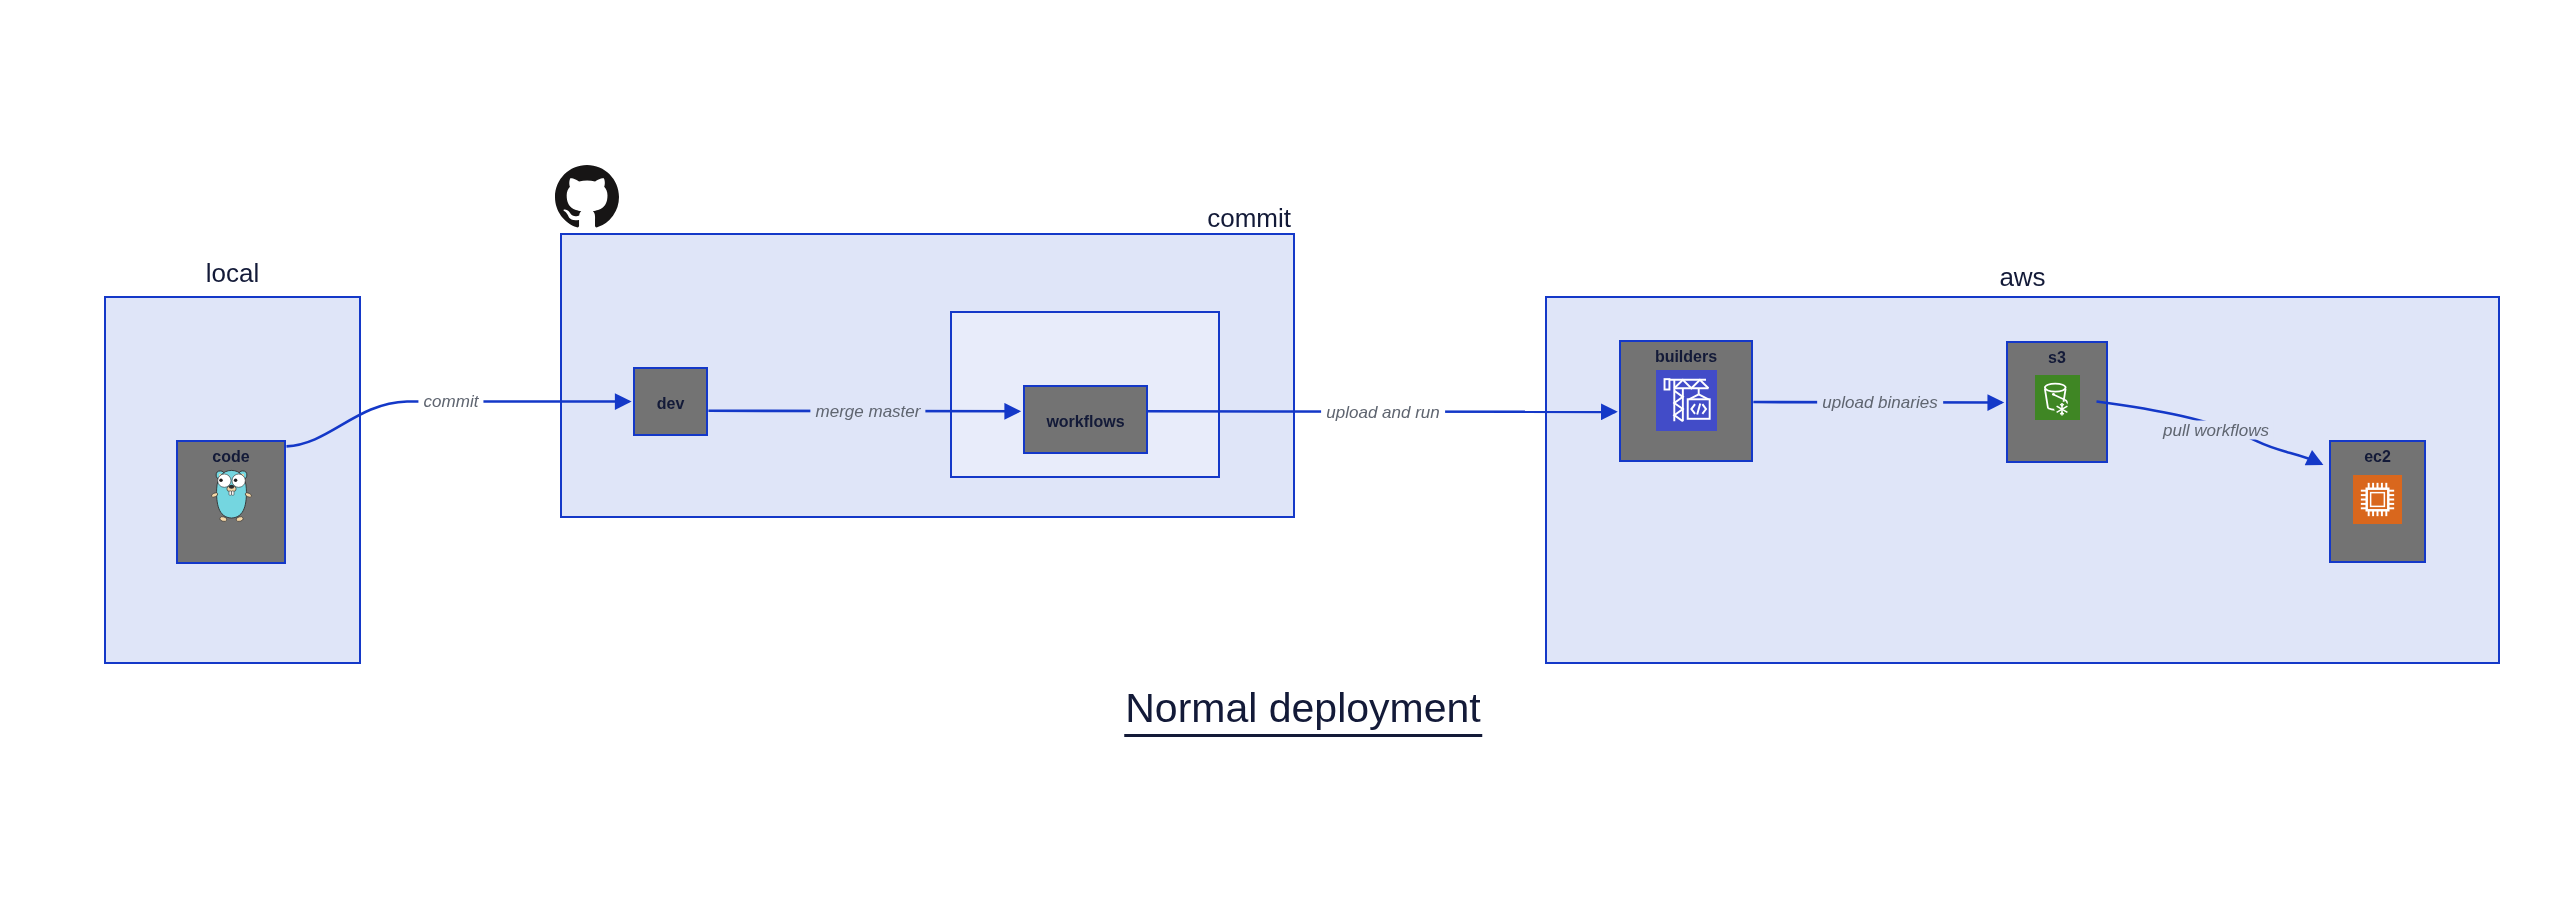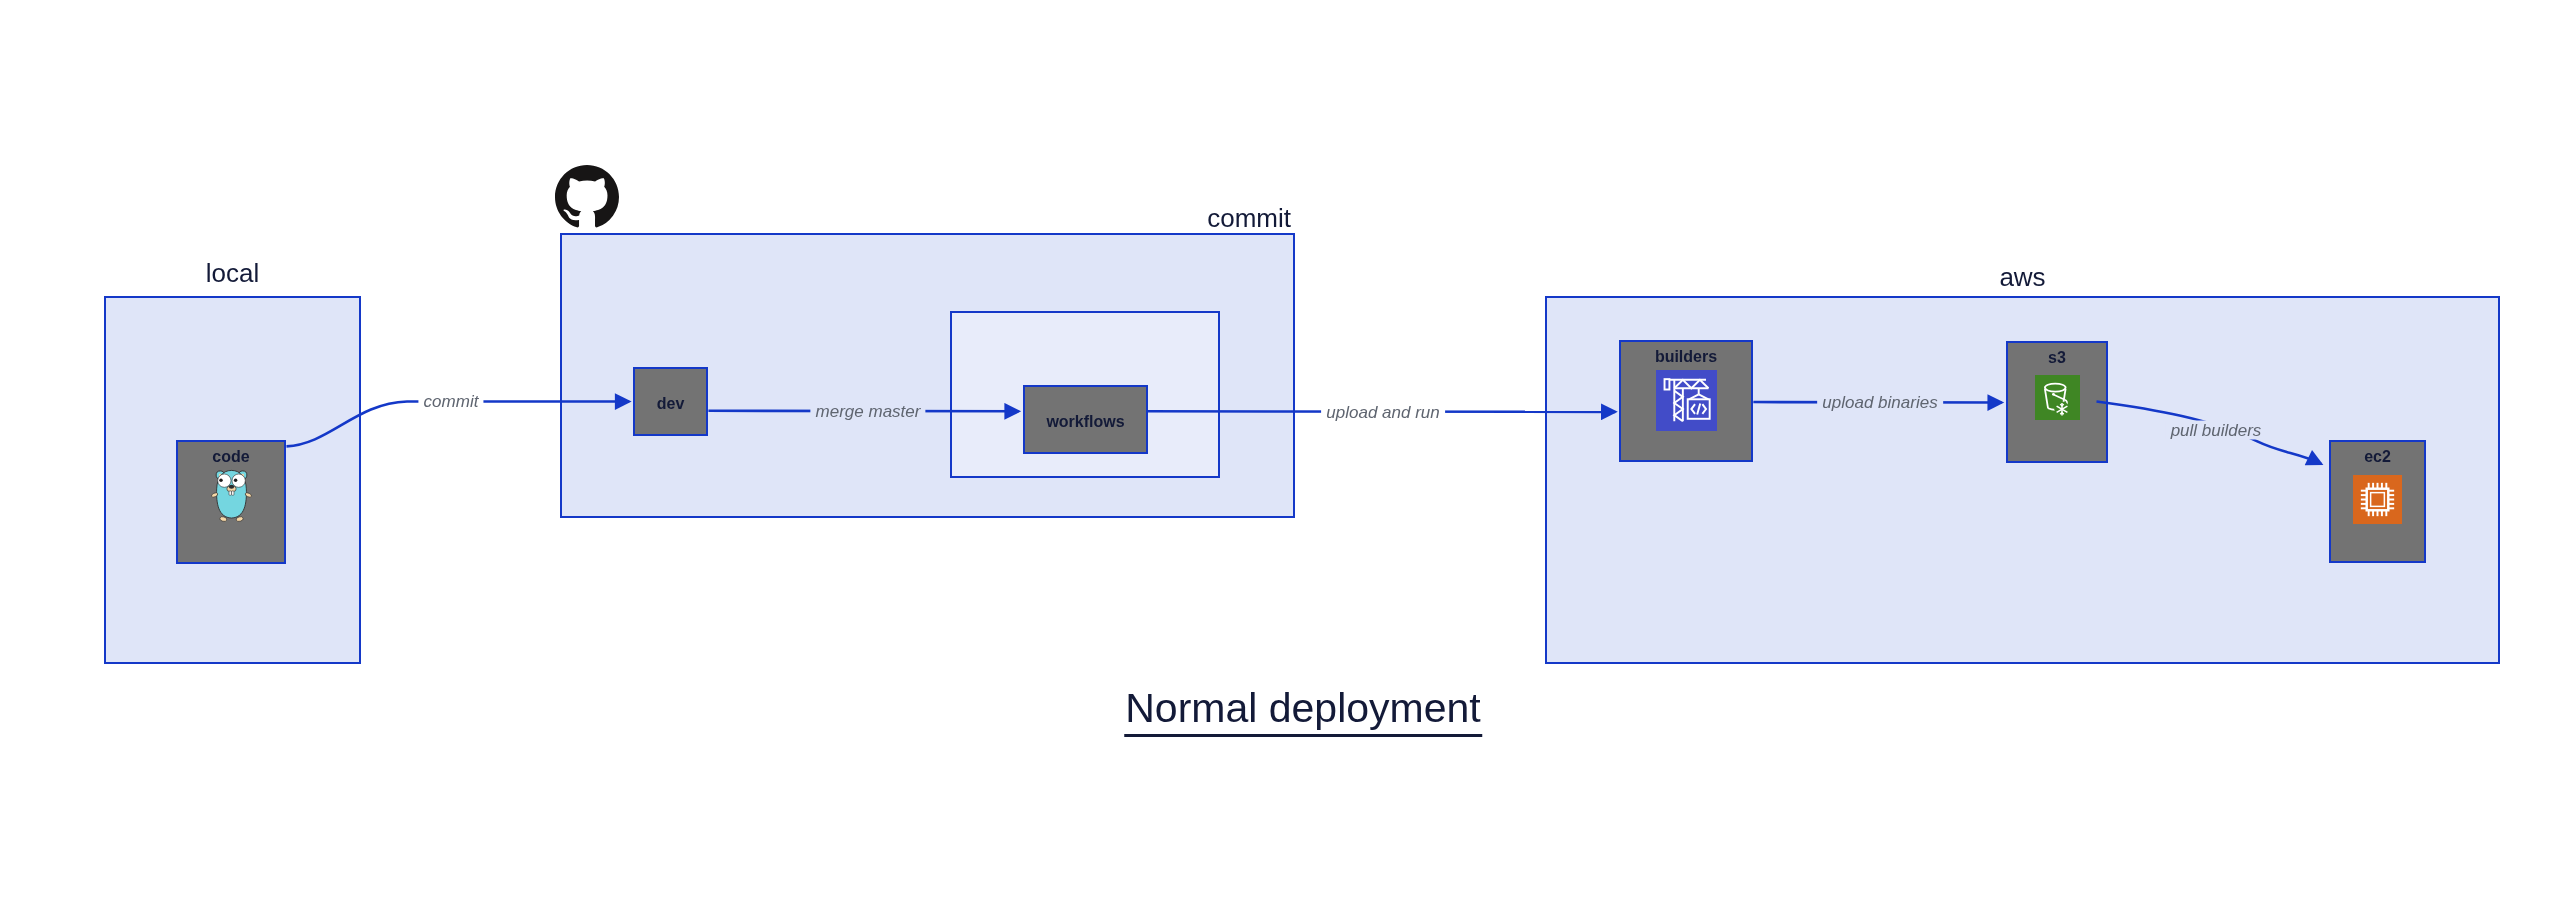--- a/index.html
+++ b/index.html
@@ -199,18 +199,18 @@
   </svg>
 
   <span class="edge-label bg-white" style="left:451px;top:401px;">commit</span>
 
   <span class="edge-label bg-group" style="left:868px;top:411px;">merge master</span>
 
   <span class="edge-label bg-white" style="left:1383px;top:412px;">upload and run</span>
 
   <span class="edge-label bg-group" style="left:1880px;top:402px;">upload binaries</span>
 
-  <span class="edge-label bg-group" style="left:2216px;top:430px;">pull builders</span>
+  <span class="edge-label bg-group" style="left:2216px;top:430px;">pull workflows</span>
 
   <div class="diagram-title">Normal deployment</div>
 
 </div>
 
 
 </body></html>

